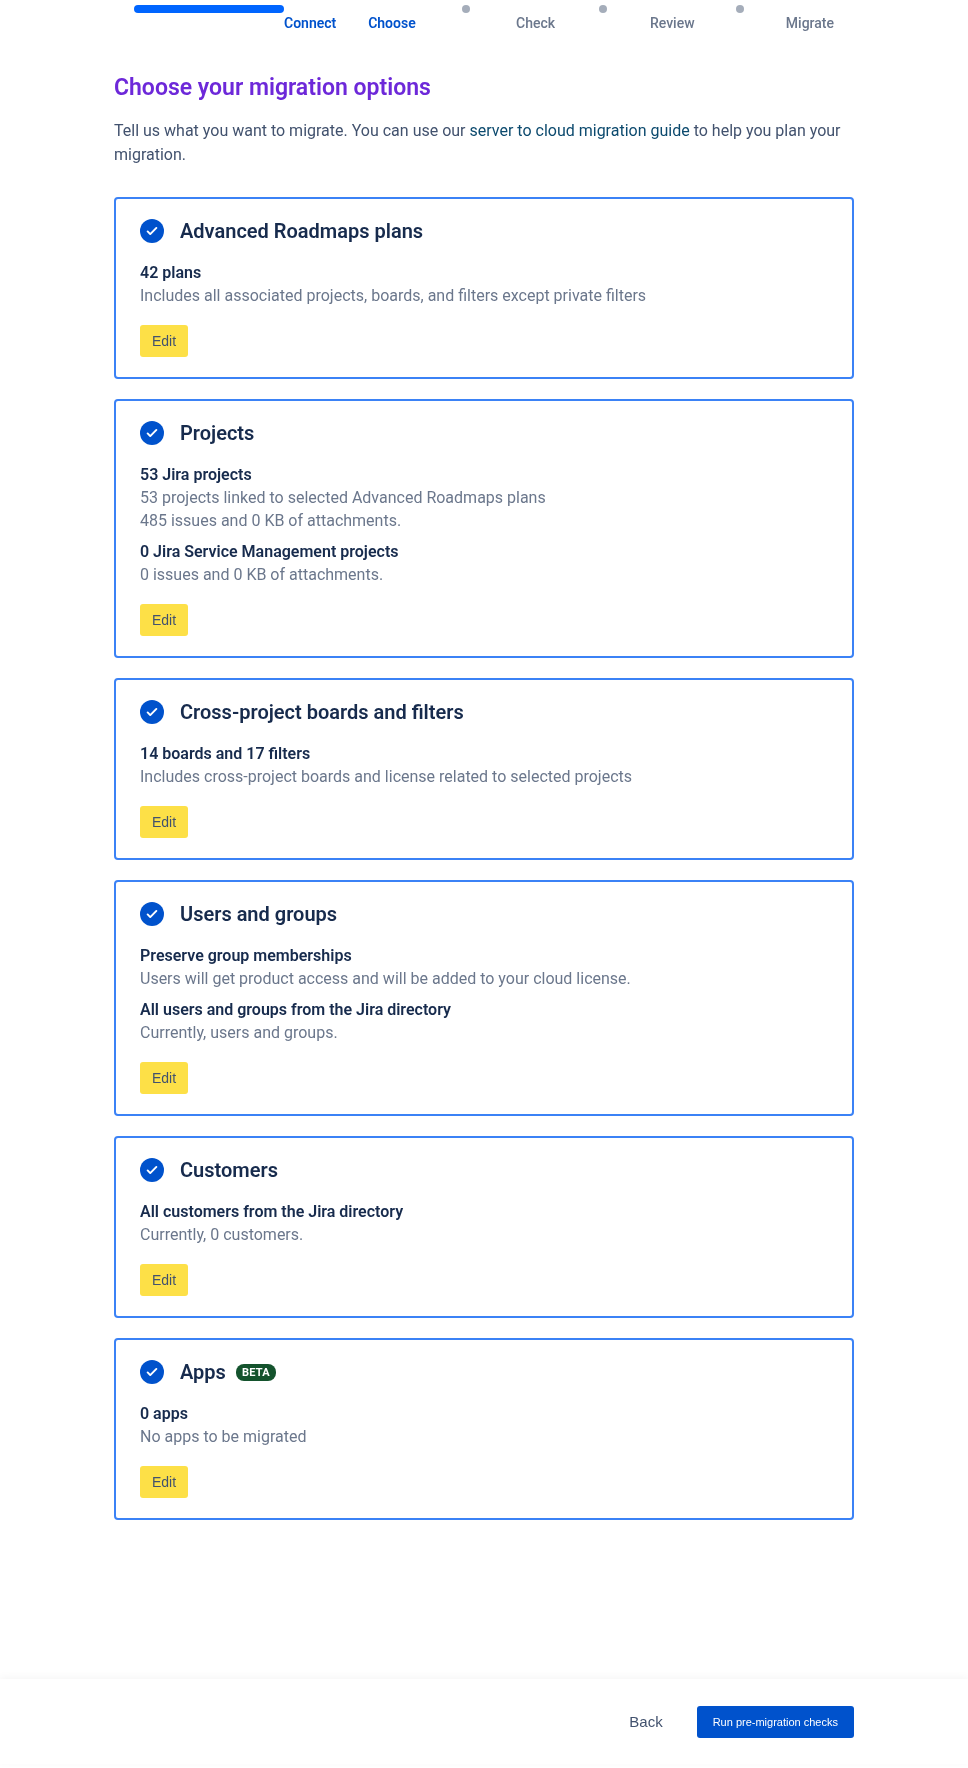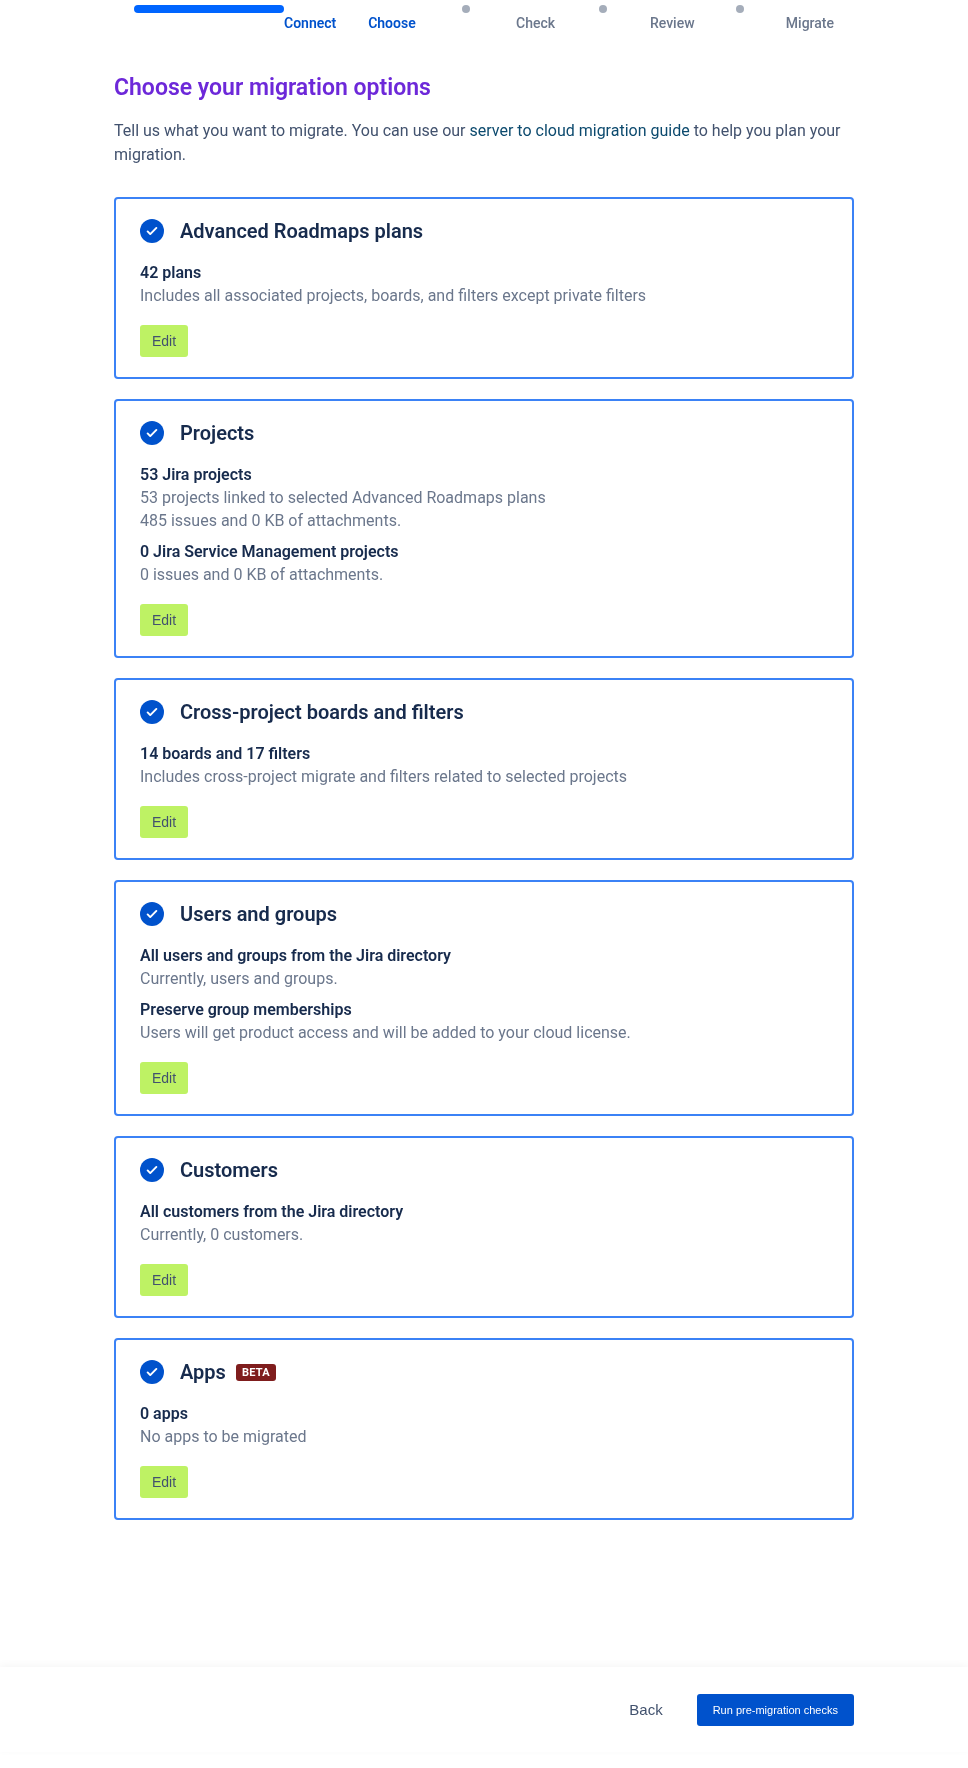--- a/index.html
+++ b/index.html
@@ -117,44 +117,44 @@
     .card-detail {
       font-size: 16px;
       color: #6B778C;
       margin-bottom: 4px;
     }
     .card-block {
       margin-bottom: 12px;
     }
     .edit-btn {
       display: inline-block;
-      background: #bef264;
+      background: #fde047;
       border: none;
       padding: 8px 12px;
       font-size: 14px;
       font-weight: 500;
       color: #42526E;
       border-radius: 3px;
       cursor: pointer;
       margin-top: 8px;
     }
     .badge {
       display: inline-block;
-      background: #7f1d1d;
+      background: #14532d;
       color: #ffffff;
       font-size: 11px;
       font-weight: 700;
       padding: 2px 6px;
-      border-radius: 3px;
+      border-radius: 8px;
       letter-spacing: 0.3px;
       vertical-align: middle;
     }
     .footer {
       position: fixed;
-      bottom: 16px;
+      bottom: 4px;
       left: 0;
       right: 0;
       background: #ffffff;
       padding: 24px 0;
       display: flex;
       justify-content: flex-end;
       align-items: center;
       gap: 20px;
       box-shadow: 0 -2px 8px rgba(0,0,0,0.04);
     }
@@ -280,41 +280,41 @@
     <div class="card-header">
       <span class="check-icon">
         <svg viewBox="0 0 16 16" fill="none">
             <path d="M3 8.5L6 11.5L13 4.5" stroke="#fff" stroke-width="2.2" stroke-linecap="round" stroke-linejoin="round"></path>
           </svg>
       </span>
       <div class="card-title">Cross-project boards and filters</div>
     </div>
     <div class="card-block">
       <div class="card-summary">14 boards and 17 filters</div>
-      <div class="card-detail">Includes cross-project migrate and filters related to selected projects</div>
+      <div class="card-detail">Includes cross-project boards and license related to selected projects</div>
     </div>
     <button class="edit-btn">Edit</button>
   </div>
 
   <div class="card">
     <div class="card-header">
       <span class="check-icon">
         <svg viewBox="0 0 16 16" fill="none">
             <path d="M3 8.5L6 11.5L13 4.5" stroke="#fff" stroke-width="2.2" stroke-linecap="round" stroke-linejoin="round"></path>
           </svg>
       </span>
       <div class="card-title">Users and groups</div>
+    </div>
+    <div class="card-block">
+      <div class="card-summary">Preserve group memberships</div>
+      <div class="card-detail">Users will get product access and will be added to your cloud license.</div>
     </div>
     <div class="card-block">
       <div class="card-summary">All users and groups from the Jira directory</div>
       <div class="card-detail">Currently, users and groups.</div>
-    </div>
-    <div class="card-block">
-      <div class="card-summary">Preserve group memberships</div>
-      <div class="card-detail">Users will get product access and will be added to your cloud license.</div>
     </div>
     <button class="edit-btn">Edit</button>
   </div>
 
   <div class="card">
     <div class="card-header">
       <span class="check-icon">
         <svg viewBox="0 0 16 16" fill="none">
             <path d="M3 8.5L6 11.5L13 4.5" stroke="#fff" stroke-width="2.2" stroke-linecap="round" stroke-linejoin="round"></path>
           </svg>

